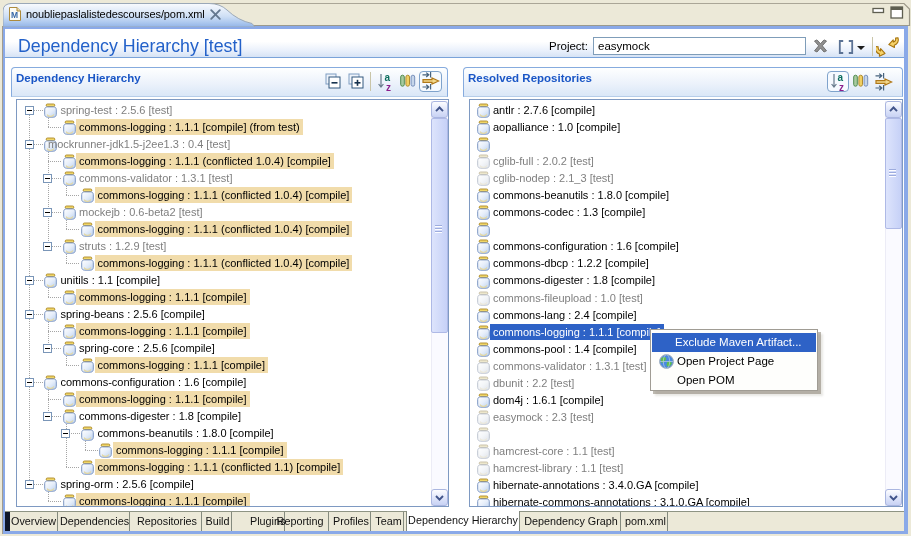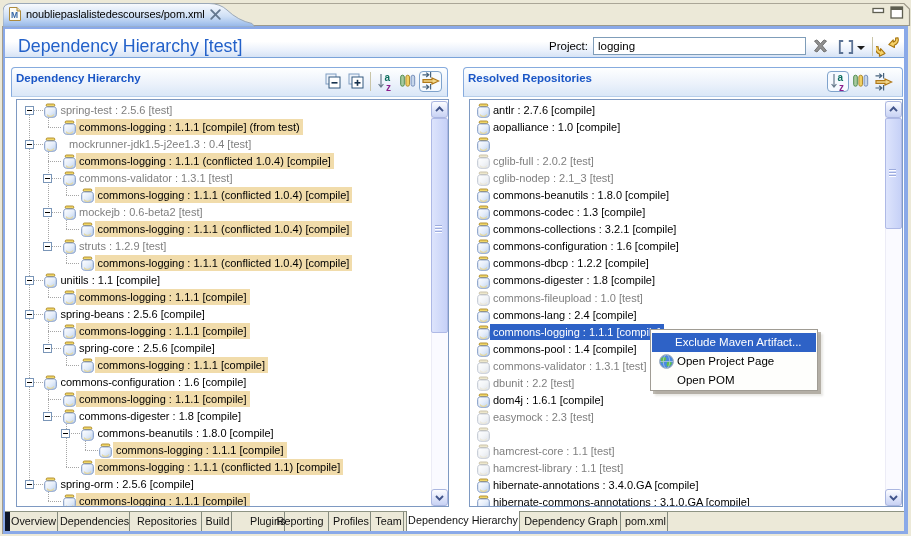--- a/index.html
+++ b/index.html
@@ -86,21 +86,21 @@
 <path d="M2.2,2.2 L10.8,10.8 M10.8,2.2 L2.2,10.8" fill="none" stroke="#64788f" stroke-width="1.9" stroke-linecap="round"></path>
 </svg>
 <svg class="abs" style="left:872px;top:6px" width="34" height="14" viewBox="0 0 34 14">
 <rect x="1" y="2.5" width="10.5" height="4" fill="#fff" stroke="#5e5e50" stroke-width="1.3"></rect>
 <rect x="19" y="1" width="11.5" height="11" fill="#fff" stroke="#5e5e50" stroke-width="1.3"></rect>
 <rect x="19" y="1" width="11.5" height="3" fill="#5e5e50"></rect>
 </svg>
 <div class="formhead"></div>
 <div class="bigtitle">Dependency Hierarchy [test]</div>
 <div class="slabel">Project:</div>
-<div class="sinput">logging</div>
+<div class="sinput">easymock</div>
 <svg class="abs" style="left:812px;top:39px" width="17" height="15" viewBox="0 0 17 15">
 <path d="M2.5,2 L6.7,6.8 L2.5,11.8 L5,13 L8.5,9 L12,13 L14.5,11.8 L10.3,6.8 L14.5,2 L12,0.9 L8.5,4.7 L5,0.9 Z" fill="#909090" stroke="#6a6a6a" stroke-width="0.9" stroke-linejoin="round"></path>
 </svg>
 <svg class="abs" style="left:838px;top:40px" width="16" height="14" viewBox="0 0 16 14">
     <path d="M5.2,1 H1.8 V13 H5.2 M10.8,1 H14.2 V13 H10.8" fill="none" stroke="#5c7395" stroke-width="1.8"></path>
   </svg>
 <div class="darr"></div>
 <div class="vsep" style="left:872px;top:37px;height:19px"></div>
 <svg class="abs" style="left:876px;top:37px" width="24" height="22" viewBox="0 0 24 22">
 <defs>
@@ -207,21 +207,21 @@
       <path d="M3.2,3.9 h6.6 c1.6,0 2.5,1.2 2.5,2.8 v4.6 c0,1.8 -1.2,2.9 -3,2.9 h-5.6 c-1.8,0 -3,-1.1 -3,-2.9 v-4.6 c0,-1.6 0.9,-2.8 2.5,-2.8 z" fill="url(#jarg)" stroke="#7b95c2" stroke-width="1"></path>
       <path d="M3,11.6 c0.7,1.2 1.5,1.7 3,1.8 h1 c1.5,-0.1 2.4,-0.7 2.9,-1.8" fill="none" stroke="#e4d79f" stroke-width="1.1"></path>
     </svg>
 <div class="trow th" style="left:62.0px;top:18.7px">commons-logging : 1.1.1 [compile] (from test)</div>
 <div class="pmb" style="left:8px;top:40px"></div>
 <svg class="jar" style="left:27px;top:37px" width="13" height="15" viewBox="0 0 13 15">
       <rect x="2.2" y="1.0" width="8.6" height="2.5" rx="1.2" fill="#f0d668" stroke="#ac8826" stroke-width="0.9"></rect>
       <path d="M3.2,3.9 h6.6 c1.6,0 2.5,1.2 2.5,2.8 v4.6 c0,1.8 -1.2,2.9 -3,2.9 h-5.6 c-1.8,0 -3,-1.1 -3,-2.9 v-4.6 c0,-1.6 0.9,-2.8 2.5,-2.8 z" fill="url(#jarg)" stroke="#7b95c2" stroke-width="1"></path>
       <path d="M3,11.6 c0.7,1.2 1.5,1.7 3,1.8 h1 c1.5,-0.1 2.4,-0.7 2.9,-1.8" fill="none" stroke="#e4d79f" stroke-width="1.1"></path>
     </svg>
-<div class="trow tg" style="left:52px;top:35.7px">mockrunner-jdk1.5-j2ee1.3 : 0.4 [test]</div>
+<div class="trow tg" style="left:31px;top:35.7px">mockrunner-jdk1.5-j2ee1.3 : 0.4 [test]</div>
 <svg class="jar" style="left:46px;top:54px" width="13" height="15" viewBox="0 0 13 15">
       <rect x="2.2" y="1.0" width="8.6" height="2.5" rx="1.2" fill="#f0d668" stroke="#ac8826" stroke-width="0.9"></rect>
       <path d="M3.2,3.9 h6.6 c1.6,0 2.5,1.2 2.5,2.8 v4.6 c0,1.8 -1.2,2.9 -3,2.9 h-5.6 c-1.8,0 -3,-1.1 -3,-2.9 v-4.6 c0,-1.6 0.9,-2.8 2.5,-2.8 z" fill="url(#jarg)" stroke="#7b95c2" stroke-width="1"></path>
       <path d="M3,11.6 c0.7,1.2 1.5,1.7 3,1.8 h1 c1.5,-0.1 2.4,-0.7 2.9,-1.8" fill="none" stroke="#e4d79f" stroke-width="1.1"></path>
     </svg>
 <div class="trow th" style="left:62.0px;top:52.7px">commons-logging : 1.1.1 (conflicted 1.0.4) [compile]</div>
 <div class="pmb" style="left:26px;top:74px"></div>
 <svg class="jar" style="left:46px;top:71px" width="13" height="15" viewBox="0 0 13 15">
       <rect x="2.2" y="1.0" width="8.6" height="2.5" rx="1.2" fill="#f0d668" stroke="#ac8826" stroke-width="0.9"></rect>
       <path d="M3.2,3.9 h6.6 c1.6,0 2.5,1.2 2.5,2.8 v4.6 c0,1.8 -1.2,2.9 -3,2.9 h-5.6 c-1.8,0 -3,-1.1 -3,-2.9 v-4.6 c0,-1.6 0.9,-2.8 2.5,-2.8 z" fill="url(#jarg)" stroke="#7b95c2" stroke-width="1"></path>
@@ -405,21 +405,20 @@
       <rect x="2.2" y="1.0" width="8.6" height="2.5" rx="1.2" fill="#f0d668" stroke="#ac8826" stroke-width="0.9"></rect>
       <path d="M3.2,3.9 h6.6 c1.6,0 2.5,1.2 2.5,2.8 v4.6 c0,1.8 -1.2,2.9 -3,2.9 h-5.6 c-1.8,0 -3,-1.1 -3,-2.9 v-4.6 c0,-1.6 0.9,-2.8 2.5,-2.8 z" fill="url(#jarg)" stroke="#7b95c2" stroke-width="1"></path>
       <path d="M3,11.6 c0.7,1.2 1.5,1.7 3,1.8 h1 c1.5,-0.1 2.4,-0.7 2.9,-1.8" fill="none" stroke="#e4d79f" stroke-width="1.1"></path>
     </svg>
 <div class="trow tk" style="left:23.0px;top:104.1px">commons-codec : 1.3 [compile]</div>
 <svg class="jar" style="left:7px;top:122px" width="13" height="15" viewBox="0 0 13 15">
       <rect x="2.2" y="1.0" width="8.6" height="2.5" rx="1.2" fill="#f0d668" stroke="#ac8826" stroke-width="0.9"></rect>
       <path d="M3.2,3.9 h6.6 c1.6,0 2.5,1.2 2.5,2.8 v4.6 c0,1.8 -1.2,2.9 -3,2.9 h-5.6 c-1.8,0 -3,-1.1 -3,-2.9 v-4.6 c0,-1.6 0.9,-2.8 2.5,-2.8 z" fill="url(#jarg)" stroke="#7b95c2" stroke-width="1"></path>
       <path d="M3,11.6 c0.7,1.2 1.5,1.7 3,1.8 h1 c1.5,-0.1 2.4,-0.7 2.9,-1.8" fill="none" stroke="#e4d79f" stroke-width="1.1"></path>
     </svg>
-<div class="trow tk" style="left:23.0px;top:121.2px">commons-collections : 3.2.1 [compile]</div>
 <svg class="jar" style="left:7px;top:139px" width="13" height="15" viewBox="0 0 13 15">
       <rect x="2.2" y="1.0" width="8.6" height="2.5" rx="1.2" fill="#f0d668" stroke="#ac8826" stroke-width="0.9"></rect>
       <path d="M3.2,3.9 h6.6 c1.6,0 2.5,1.2 2.5,2.8 v4.6 c0,1.8 -1.2,2.9 -3,2.9 h-5.6 c-1.8,0 -3,-1.1 -3,-2.9 v-4.6 c0,-1.6 0.9,-2.8 2.5,-2.8 z" fill="url(#jarg)" stroke="#7b95c2" stroke-width="1"></path>
       <path d="M3,11.6 c0.7,1.2 1.5,1.7 3,1.8 h1 c1.5,-0.1 2.4,-0.7 2.9,-1.8" fill="none" stroke="#e4d79f" stroke-width="1.1"></path>
     </svg>
 <div class="trow tk" style="left:23.0px;top:138.3px">commons-configuration : 1.6 [compile]</div>
 <svg class="jar" style="left:7px;top:156px" width="13" height="15" viewBox="0 0 13 15">
       <rect x="2.2" y="1.0" width="8.6" height="2.5" rx="1.2" fill="#f0d668" stroke="#ac8826" stroke-width="0.9"></rect>
       <path d="M3.2,3.9 h6.6 c1.6,0 2.5,1.2 2.5,2.8 v4.6 c0,1.8 -1.2,2.9 -3,2.9 h-5.6 c-1.8,0 -3,-1.1 -3,-2.9 v-4.6 c0,-1.6 0.9,-2.8 2.5,-2.8 z" fill="url(#jarg)" stroke="#7b95c2" stroke-width="1"></path>
       <path d="M3,11.6 c0.7,1.2 1.5,1.7 3,1.8 h1 c1.5,-0.1 2.4,-0.7 2.9,-1.8" fill="none" stroke="#e4d79f" stroke-width="1.1"></path>

